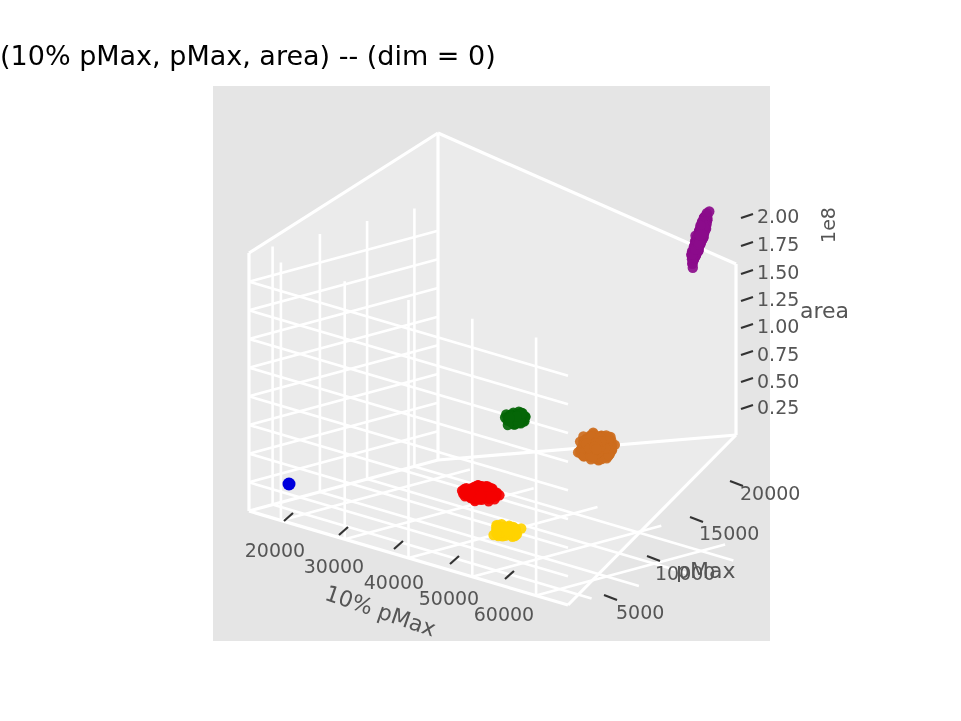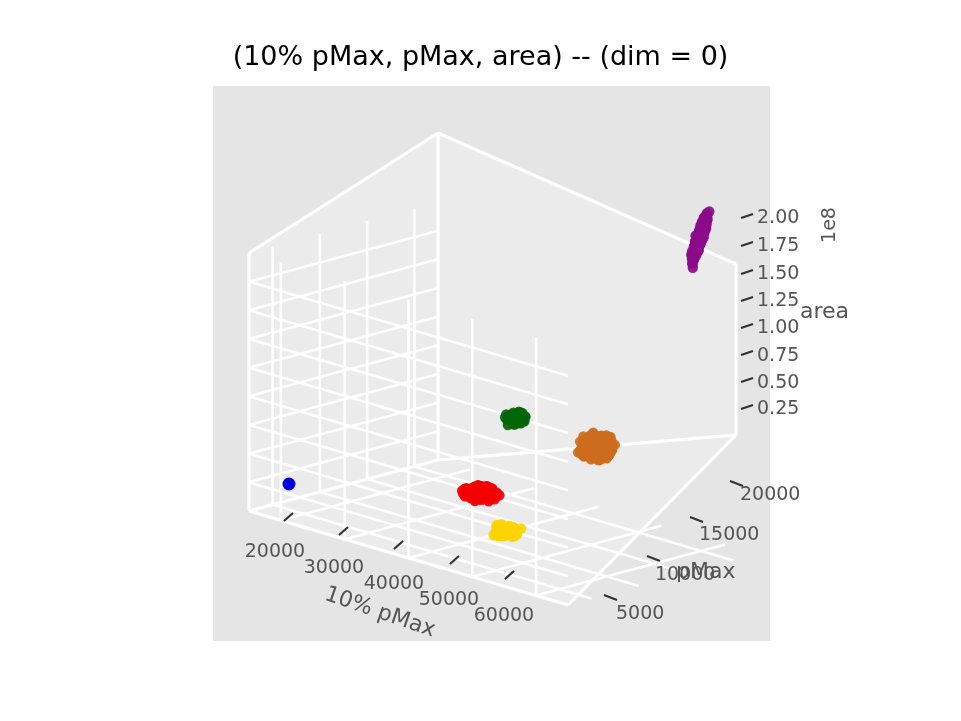--- a/index.html
+++ b/index.html
@@ -22,21 +22,20 @@
   #plot-svg {
     position: absolute;
     left: 0;
     top: 0;
   }
   .fig-title {
     position: absolute;
     left: 0;
     top: 40px;
     width: 961px;
-    text-align: center;
     font-size: 27px;
     color: #000000;
     font-family: "DejaVu Sans", sans-serif;
     letter-spacing: 0px;
     white-space: pre;
   }
   .tick-label {
     font-family: "DejaVu Sans", sans-serif;
     font-size: 19px;
     fill: #555555;

